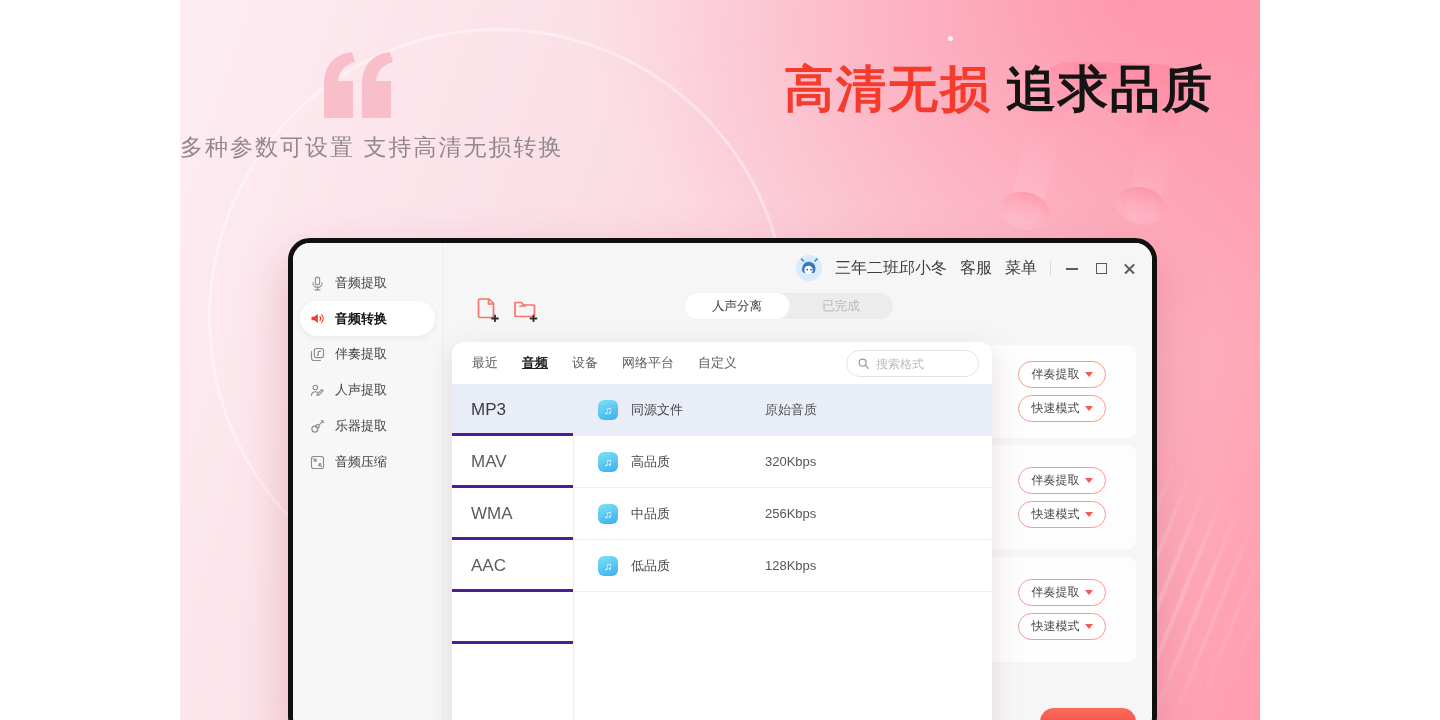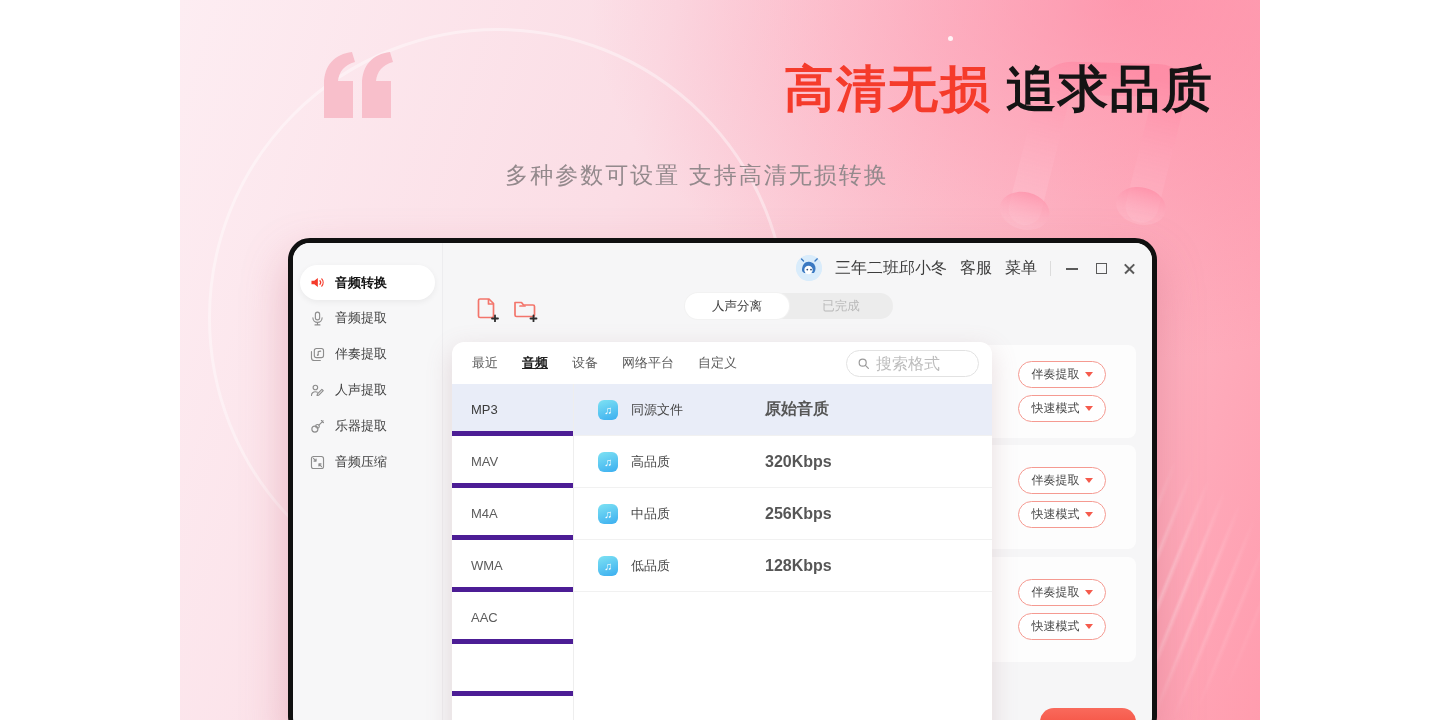--- a/index.html
+++ b/index.html
@@ -21,21 +21,21 @@
              background:repeating-linear-gradient(112deg, rgba(255,255,255,0) 0 12px,
                rgba(255,255,255,.65) 15px, rgba(255,255,255,0) 19px);
              -webkit-mask-image:radial-gradient(closest-side,#000 30%,transparent 100%);
              mask-image:radial-gradient(closest-side,#000 30%,transparent 100%); }
   .bg-note { position:absolute; left:790px; top:40px; width:250px; height:230px; transform:rotate(14deg); opacity:.62; }
 
   .quote { position:absolute; left:140px; top:48px; width:78px; height:78px; }
   .headline { position:absolute; left:0; top:56px; width:1080px; text-align:right; padding-right:46px;
               font-size:50px; font-weight:900; letter-spacing:2px; color:#141414; }
   .headline .accent { margin-right:14px; }
-  .subtitle { position:absolute; left:0; top:160px; width:1080px; text-align:center; padding-right:46px;
+  .subtitle { position:absolute; left:0; top:132px; width:1080px; text-align:left; padding-right:46px;
               font-size:23px; color:#93898c; letter-spacing:2px; }
 
   
   .app-window { position:absolute; left:108px; top:238px; width:869px; height:500px;
                 border:5px solid #101010; border-radius:22px; background:#f7f7f8;
                 box-shadow:0 20px 45px rgba(195,95,115,.35); display:flex; overflow:hidden; }
 
   
   .sidebar { width:150px; background:#f7f7f8; border-right:1px solid #ededef; flex:none; }
   .logo-row { display:flex; align-items:center; padding:15px 0 0 14px; }
@@ -88,37 +88,37 @@
   
   .format-panel { position:absolute; left:9px; top:99px; width:540px; height:420px; background:#ffffff;
                   border-radius:12px; box-shadow:0 8px 26px rgba(160,105,115,.22); overflow:hidden; }
   .panel-tabs { height:42px; display:flex; align-items:center; padding:0 20px; gap:24px; font-size:13px; color:#5c5c5c; }
   .ptab { position:relative; height:53px; display:flex; align-items:center; }
   .ptab.active { font-weight:bold; color:#222;text-decoration:underline; }
   .ptab.active::after { content:""; position:absolute; left:50%; transform:translateX(-50%); bottom:3px;
                         width:24px; height:3px; border-radius:2px; background:#3a3a3a; }
   .search-box { position:absolute; right:13px; top:8px; width:133px; height:27px; border:1px solid #e2e2e2;
                 border-radius:14px; background:#fff; display:flex; align-items:center; padding:0 10px; gap:6px; }
-  .search-box input { border:none; outline:none; width:86px; font-size:16px; color:#701a75; background:transparent;
+  .search-box input { border:none; outline:none; width:86px; font-size:12px; color:#701a75; background:transparent;
                       font-family:inherit; }
   .search-box input::placeholder { color:#bdbdbd; }
 
   .panel-body { position:absolute; top:42px; left:0; right:0; bottom:0; display:flex; }
   .fmt-col { width:122px; border-right:1px solid #eeeeee; flex:none; }
-  .fmt-row { height:52px; line-height:52px; padding-left:19px; font-size:13px; color:#5c5c5c;
-             border-bottom:5px solid #4c1d95; }
+  .fmt-row { height:52px; line-height:52px; padding-left:19px; font-size:17px; color:#5c5c5c;
+             border-bottom:3px solid #4c1d95; }
   .fmt-row.selected { background:#e9edf8; color:#3c3c3c; }
   .qual-col { flex:1; }
   .qual-row { height:52px; display:flex; align-items:center; padding-left:24px; border-bottom:1px solid #f1f1f1; }
   .qual-row.selected { background:#e9edf8; }
   .note-badge { width:20px; height:20px; border-radius:6px; flex:none;
                 background:linear-gradient(160deg,#7ee2f3,#3baef0); display:flex; align-items:center; justify-content:center;
                 color:#fff; font-size:11px; }
   .q-name { margin-left:13px; width:134px; font-size:13px; color:#474747; }
-  .q-value { font-size:16px; color:#565656;font-weight:bold; }
+  .q-value { font-size:13px; color:#565656; }
 </style>
 </head>
 <body>
 
 <div class="stage">
   <div class="banner">
     <div class="bg-circle"></div>
     <div class="sparkle s1"></div>
     <div class="sparkle s2"></div>
     <div class="streaks"></div>
@@ -143,37 +143,37 @@
     <div class="headline">
       <span class="accent" style="color:#f53b2b;">高清无损</span><span>追求品质</span>
     </div>
     <div class="subtitle">多种参数可设置 支持高清无损转换</div>
 
     <div class="app-window">
 
       <div class="sidebar">
 
         <div class="nav">
+          <div class="nav-item">
+            <span class="nicon">
+              <svg viewBox="0 0 24 24" width="17" height="17" fill="none" stroke="currentColor" stroke-width="1.6" stroke-linecap="round">
+              <rect x="9" y="3" width="6" height="11" rx="3"></rect>
+                  <path d="M5.5 11a6.5 6.5 0 0013 0M12 17.5V21M8.5 21h7"></path>
+                </svg>
+            </span>
+            <span>音频提取</span>
+          </div>
           <div class="nav-item active">
             <span class="nicon">
               <svg viewBox="0 0 24 24" width="17" height="17">
                   <path d="M3.5 9.5h4l5-4v13l-5-4h-4z" fill="currentColor"></path>
               <path d="M15.5 9.5a3.8 3.8 0 010 5M18 7a7.5 7.5 0 010 10" fill="none" stroke="currentColor" stroke-width="1.7" stroke-linecap="round"></path>
                 </svg>
             </span>
             <span>音频转换</span>
-          </div>
-          <div class="nav-item">
-            <span class="nicon">
-              <svg viewBox="0 0 24 24" width="17" height="17" fill="none" stroke="currentColor" stroke-width="1.6" stroke-linecap="round">
-              <rect x="9" y="3" width="6" height="11" rx="3"></rect>
-                  <path d="M5.5 11a6.5 6.5 0 0013 0M12 17.5V21M8.5 21h7"></path>
-                </svg>
-            </span>
-            <span>音频提取</span>
           </div>
           <div class="nav-item">
             <span class="nicon">
               <svg viewBox="0 0 24 24" width="17" height="17" fill="none" stroke="currentColor" stroke-width="1.6" stroke-linecap="round" stroke-linejoin="round">
               <rect x="7.5" y="3.5" width="13" height="13" rx="3"></rect>
                   <path d="M3.5 8v8.5a4 4 0 004 4H16"></path>
               <path d="M13 12.5V8l3.5-.8"></path>
                   <circle cx="12.2" cy="12.8" r="1.2" fill="currentColor" stroke="none"></circle>
                 </svg>
             </span>
@@ -303,21 +303,20 @@
               <circle cx="10.5" cy="10.5" r="6.5"></circle>
                 <path d="M15.5 15.5L21 21"></path>
               </svg>
             <input type="text" placeholder="搜索格式" style="">
           </div>
 
           <div class="panel-body">
             <div class="fmt-col">
               <div class="fmt-row selected">MP3</div>
               <div class="fmt-row">MAV</div>
-              <div class="fmt-row">M4A</div>
               <div class="fmt-row">WMA</div>
               <div class="fmt-row">AAC</div>
               <div class="fmt-row"></div>
             </div>
             <div class="qual-col">
               <div class="qual-row selected">
                 <span class="note-badge">♫</span>
                 <span class="q-name">同源文件</span>
                 <span class="q-value">原始音质</span>
               </div>

